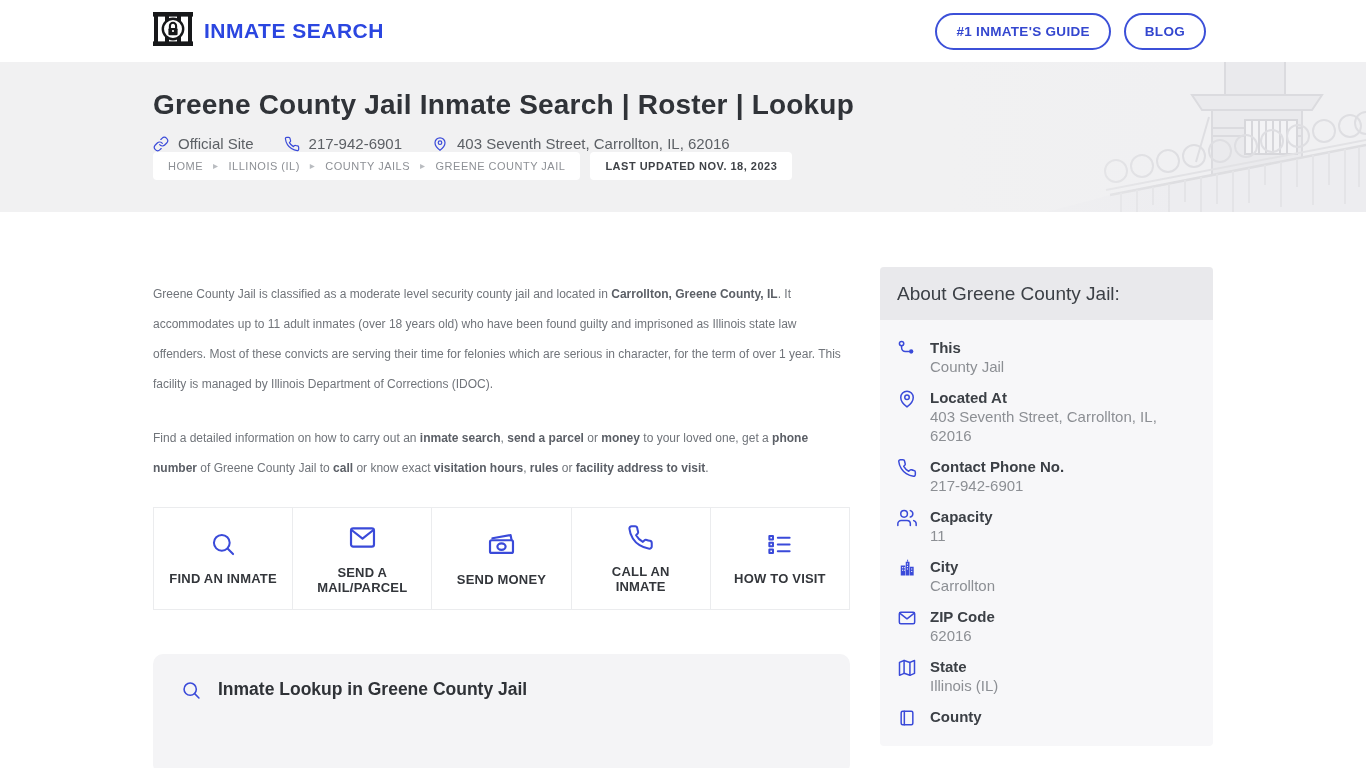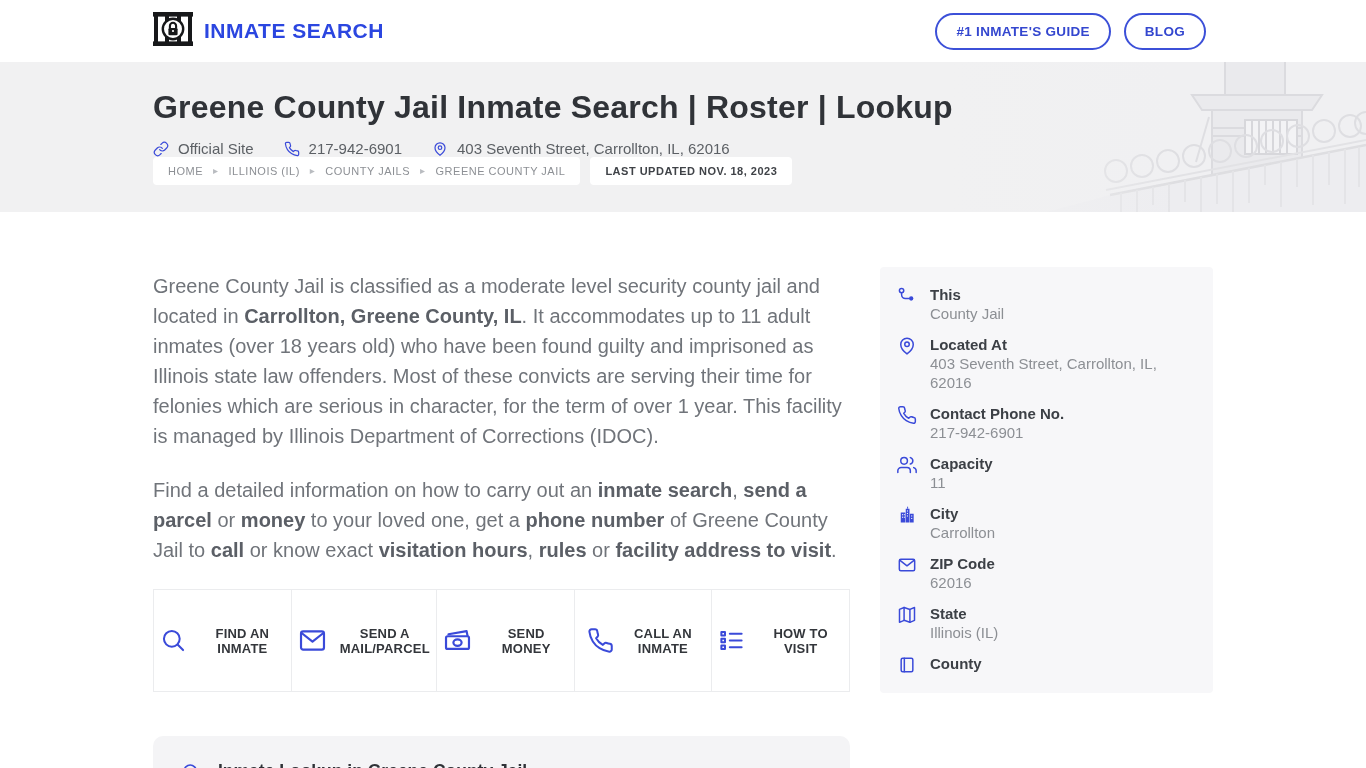--- a/index.html
+++ b/index.html
@@ -13,43 +13,43 @@
   .brand { display:flex; align-items:center; gap:11px; }
   .brand-name { font-size:21px; font-weight:700; letter-spacing:.5px; color:#2b46e0; }
   .nav { display:flex; gap:13px; }
   .pill { border:2px solid #3c50d8; color:#3447cf; border-radius:19px; padding:9px 19px;
     font-size:13.5px; font-weight:700; letter-spacing:.3px; background:#fff; white-space:nowrap; }
 
   
   .banner { position:relative; height:150px; background:#f1f1f2; overflow:hidden; }
   .banner-art { position:absolute; right:0; top:0; z-index:1; }
   .banner-inner { position:absolute; left:153px; top:27px; z-index:2; }
-  .page-title { font-size:32px; font-weight:700; color:#303338; letter-spacing:.2px; }
+  .page-title { font-size:28px; font-weight:700; color:#303338; letter-spacing:.2px; }
   .contacts { margin-top:14px; display:flex; align-items:flex-start; gap:30px;
     font-size:15px; color:#5c6065; }
   .contact { display:flex; align-items:center; gap:9px; color:#5c6065; }
   .contact .cic { color:#3a4ad9; display:flex; }
   .crumb-row { display:flex; gap:10px; }
   .crumbs { background:#fff; border-radius:4px; padding:8px 15px; display:flex;
     align-items:center; gap:10px; font-size:11px; letter-spacing:.5px; color:#8d9095; }
   .crumbs a { color:#8d9095; }
   .crumb-sep { color:#b9bcc0; font-size:10px; line-height:1; }
   .updated { background:#fff; border-radius:4px; padding:8px 15px; font-size:11px;
     font-weight:700; letter-spacing:.5px; color:#3f4247; white-space:nowrap; }
 
   
   .main { display:flex; gap:30px; padding:0 153px; margin-top:55px; }
   .col-main { width:697px; flex:none; }
-  .col-main p { font-size:20px; line-height:30px; color:#70747a; margin:4px 0 24px; }
+  .col-main p { font-size:12px; line-height:30px; color:#70747a; margin:12px 0 24px; }
   .col-main p b { color:#5b5f66; font-weight:700; }
 
   
   .actions { display:flex; }
   .action { flex:1; border:1px solid #ebecee; margin-left:-1px; height:103px; background:#fff;
-    display:flex; flex-direction:row; align-items:center; justify-content:center; gap:13px;
+    display:flex; flex-direction:column; align-items:center; justify-content:center; gap:13px;
     text-align:center; color:#33363b; font-size:13px; font-weight:600; letter-spacing:.2px;
     padding:8px 6px; }
   .action:first-child { margin-left:0; }
   .action .aic { color:#3a4ad9; display:flex; }
   .action:nth-child(2) .alabel { max-width:100px; }
   .action:nth-child(4) .alabel { max-width:72px; }
 
   
   .lookup { margin-top:44px; background:#f4f4f6; border-radius:10px; padding:25px 28px;
     display:flex; align-items:center; gap:16px; height:120px; align-items:flex-start; }
@@ -274,20 +274,21 @@
         <svg width="21" height="21" viewBox="0 0 24 24" class="ic" stroke-width="2.4">
           <circle cx="10.5" cy="10.5" r="7"></circle>
             <line x1="20.5" y1="20.5" x2="15.6" y2="15.6"></line>
         </svg>
       </span>
       <div class="lookup-title">Inmate Lookup in Greene County Jail</div>
     </div>
   </div>
 
   <div class="sidebar">
+    <div class="sb-head">About Greene County Jail:</div>
     <div class="facts">
 
 
       <div class="fact">
         <span class="fic">
           <svg width="20" height="20" viewBox="0 0 24 24" class="ic">
             <circle cx="5.5" cy="5.5" r="2.6"></circle>
             <path d="M5.5 8.3 v2.2 a4.5 4.5 0 0 0 4.5 4.5 h4"></path>
             <circle cx="17" cy="15" r="2.6" fill="currentColor" stroke="none"></circle>
           </svg>

